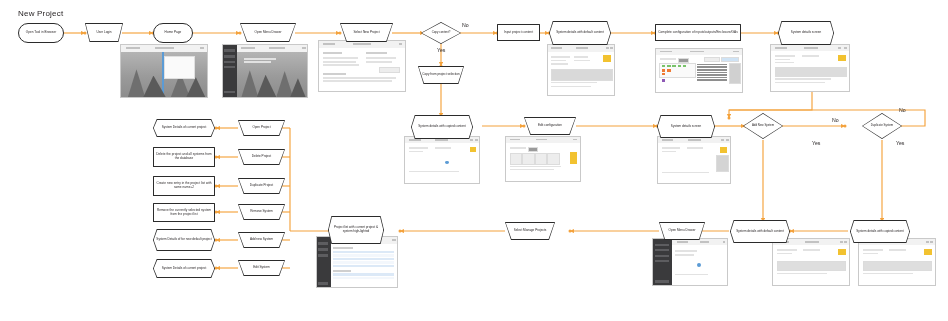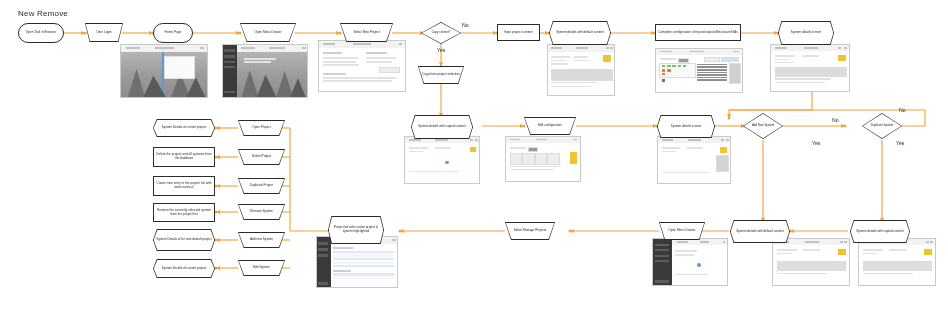--- a/index.html
+++ b/index.html
@@ -77,21 +77,21 @@
   .shot .yel{position:absolute;background:#f2c230;}
   .shot .tblrow{position:absolute;background:#dce9f7;}
   .shot .tblrow.alt{background:#f3f7fc;}
   .shot .dot{position:absolute;border-radius:50%;background:#b9b9b9;}
 </style>
 </head>
 <body>
 
 <div id="stage">
 
-  <div class="title">New Remove</div>
+  <div class="title">New Project</div>
 
   <svg id="wires" viewBox="0 0 948 321" xmlns="http://www.w3.org/2000/svg">
     <defs>
       <marker id="ar" markerWidth="5" markerHeight="5" refX="4.2" refY="2.2" orient="auto" markerUnits="userSpaceOnUse">
         <path d="M0,0 L4.4,2.2 L0,4.4 z" fill="#f4a23c"></path>
       </marker>
     </defs>
     <g stroke="#f4a23c" stroke-width="1.15" fill="none">
 
       <path d="M63,33 L85,33" marker-end="url(#ar)"></path>

